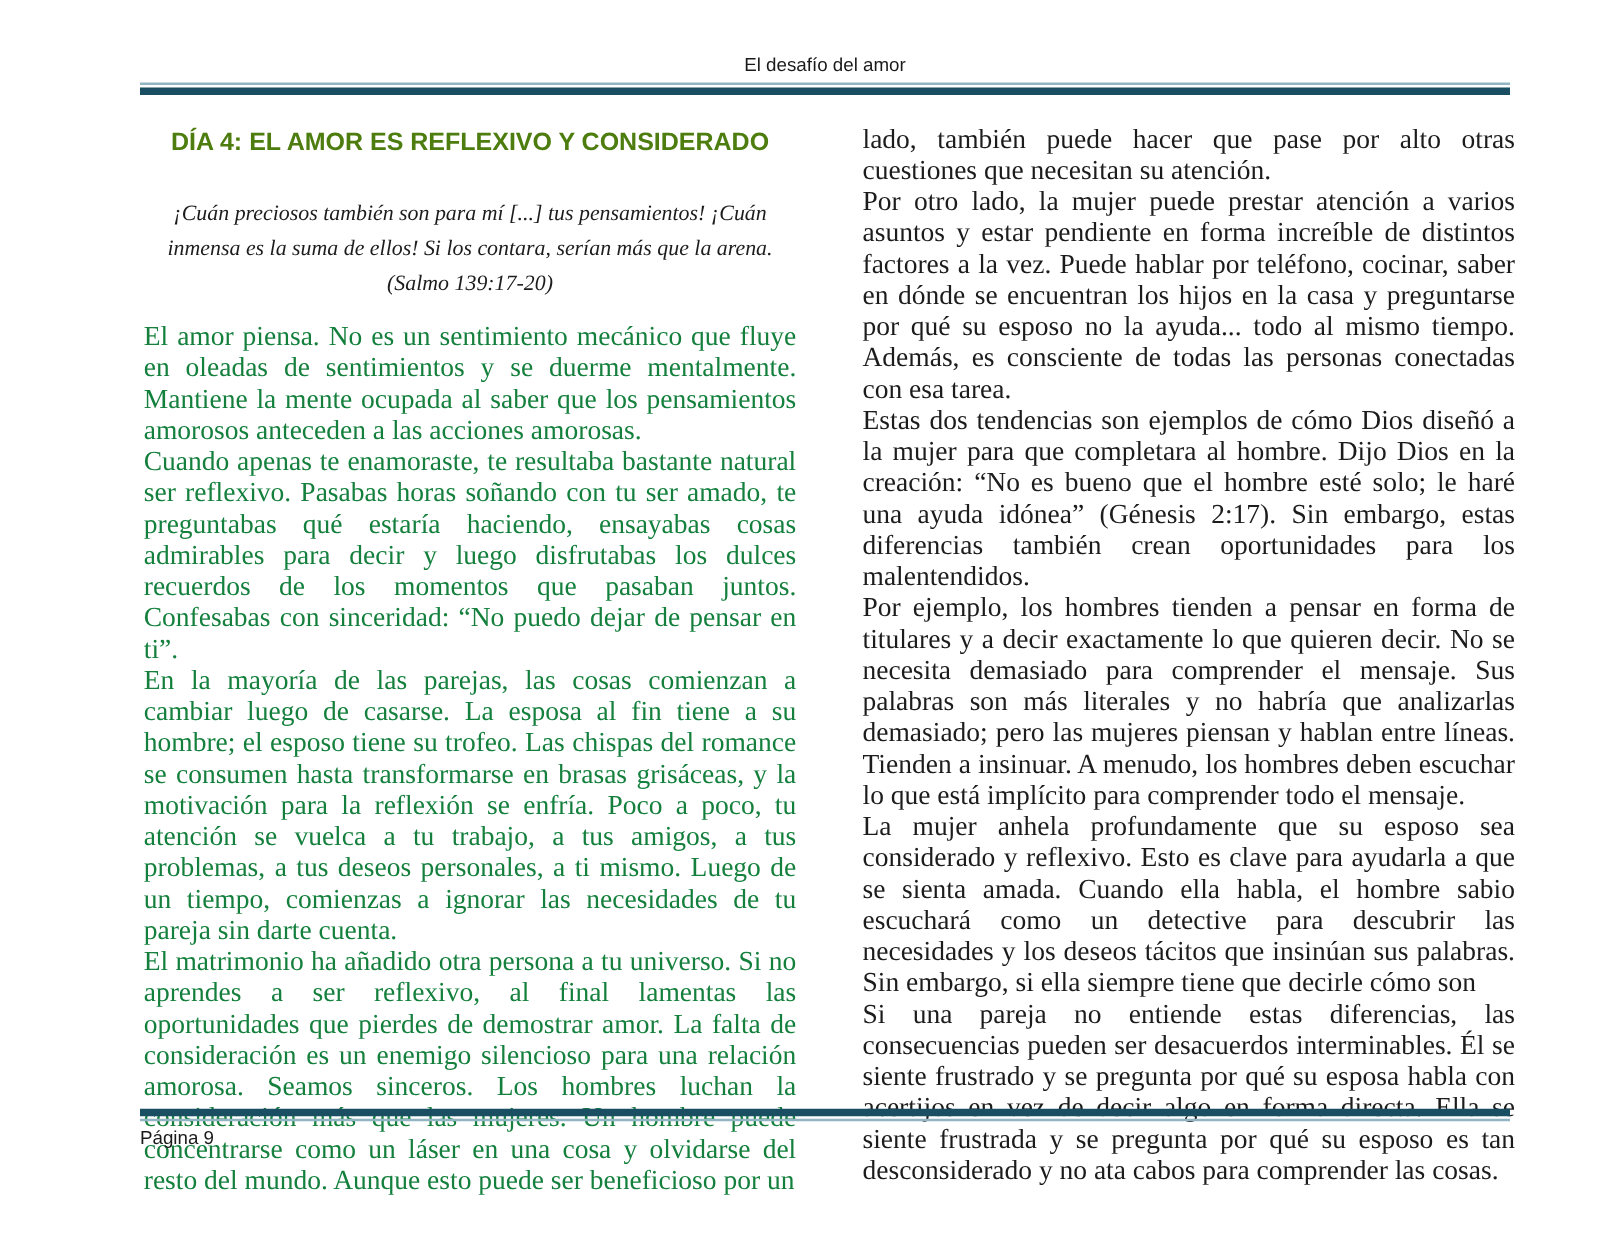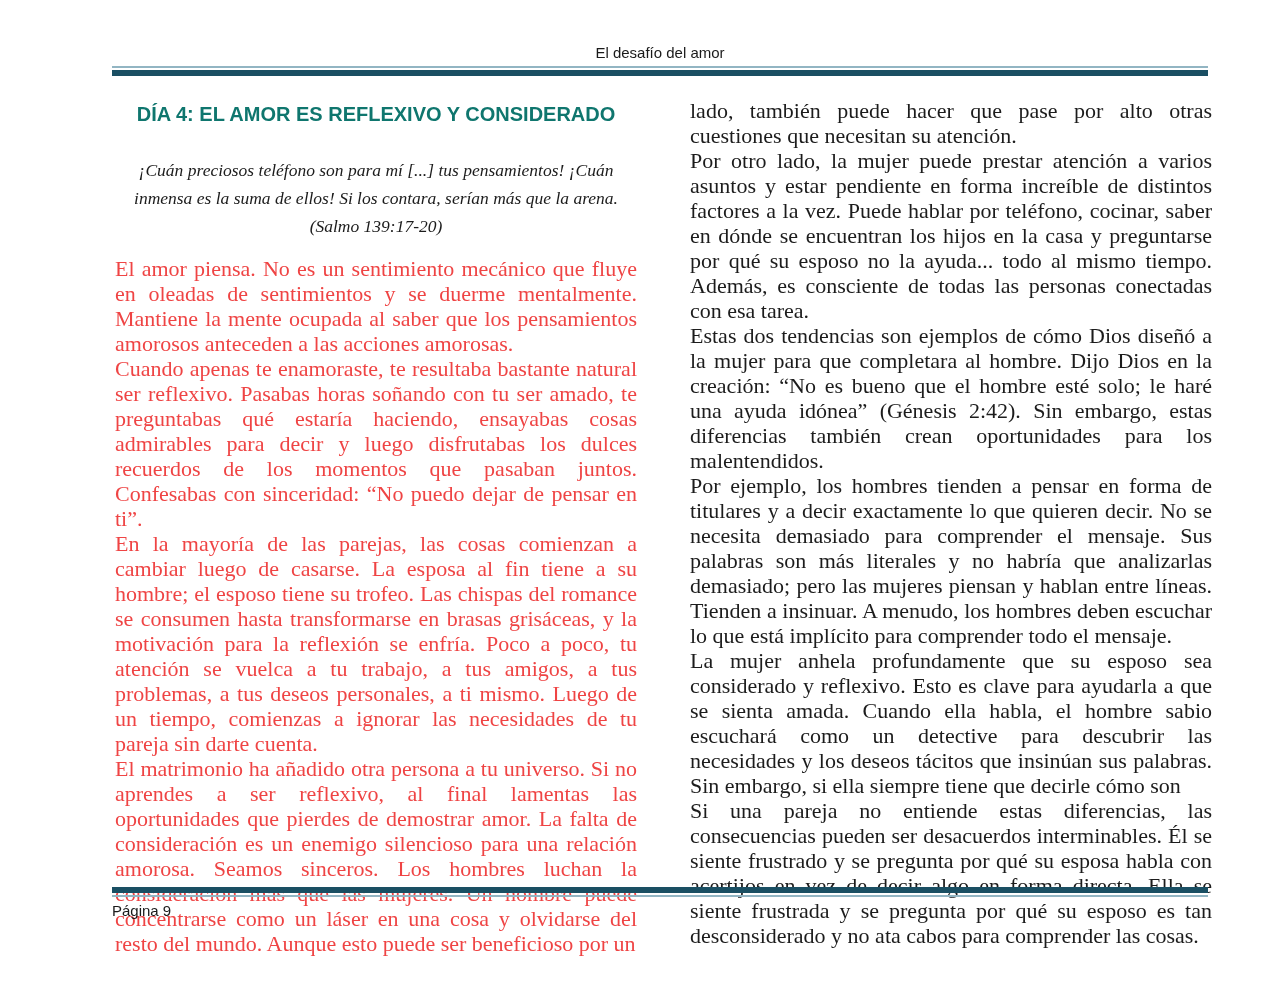--- a/index.html
+++ b/index.html
@@ -86,38 +86,38 @@
 </style>
 </head>
 <body>
 
 <div class="page">
 
   <div class="header-title">El desafío del amor</div>
   <div class="rule rule-light-top" style="background: rgb(146, 181, 195);"></div>
   <div class="rule rule-dark-top" style="background: rgb(26, 79, 99);"></div>
 
-  <div class="section-title" style="color: #0f766e;">DÍA 4: EL AMOR ES REFLEXIVO Y CONSIDERADO</div>
+  <div class="section-title" style="color: #4d7c0f;">DÍA 4: EL AMOR ES REFLEXIVO Y CONSIDERADO</div>
 
   <div class="quote">
-    <span>¡Cuán preciosos teléfono son para mí [...] tus pensamientos! ¡Cuán inmensa es la suma de ellos! Si los contara, serían más que la arena.</span>
+    <span>¡Cuán preciosos también son para mí [...] tus pensamientos! ¡Cuán inmensa es la suma de ellos! Si los contara, serían más que la arena.</span>
     <span class="ref">(Salmo 139:17-20)</span>
   </div>
 
-  <div class="col col-left" style="color: #ef4444;">
+  <div class="col col-left" style="color: #15803d;">
     <p>El amor piensa. No es un sentimiento mecánico que fluye en oleadas de sentimientos y se duerme mentalmente. Mantiene la mente ocupada al saber que los pensamientos amorosos anteceden a las acciones amorosas.</p>
     <p>Cuando apenas te enamoraste, te resultaba bastante natural ser reflexivo. Pasabas horas soñando con tu ser amado, te preguntabas qué estaría haciendo, ensayabas cosas admirables para decir y luego disfrutabas los dulces recuerdos de los momentos que pasaban juntos. Confesabas con sinceridad: “No puedo dejar de pensar en ti”.</p>
     <p>En la mayoría de las parejas, las cosas comienzan a cambiar luego de casarse. La esposa al fin tiene a su hombre; el esposo tiene su trofeo. Las chispas del romance se consumen hasta transformarse en brasas grisáceas, y la motivación para la reflexión se enfría. Poco a poco, tu atención se vuelca a tu trabajo, a tus amigos, a tus problemas, a tus deseos personales, a ti mismo. Luego de un tiempo, comienzas a ignorar las necesidades de tu pareja sin darte cuenta.</p>
     <p>El matrimonio ha añadido otra persona a tu universo. Si no aprendes a ser reflexivo, al final lamentas las oportunidades que pierdes de demostrar amor. La falta de consideración es un enemigo silencioso para una relación amorosa. Seamos sinceros. Los hombres luchan la consideración más que las mujeres. Un hombre puede concentrarse como un láser en una cosa y olvidarse del resto del mundo. Aunque esto puede ser beneficioso por un</p>
   </div>
 
   <div class="col col-right" style="color: rgb(28, 28, 28);">
     <p>lado, también puede hacer que pase por alto otras cuestiones que necesitan su atención.</p>
     <p>Por otro lado, la mujer puede prestar atención a varios asuntos y estar pendiente en forma increíble de distintos factores a la vez. Puede hablar por teléfono, cocinar, saber en dónde se encuentran los hijos en la casa y preguntarse por qué su esposo no la ayuda... todo al mismo tiempo. Además, es consciente de todas las personas conectadas con esa tarea.</p>
-    <p>Estas dos tendencias son ejemplos de cómo Dios diseñó a la mujer para que completara al hombre. Dijo Dios en la creación: “No es bueno que el hombre esté solo; le haré una ayuda idónea” (Génesis 2:42). Sin embargo, estas diferencias también crean oportunidades para los malentendidos.</p>
+    <p>Estas dos tendencias son ejemplos de cómo Dios diseñó a la mujer para que completara al hombre. Dijo Dios en la creación: “No es bueno que el hombre esté solo; le haré una ayuda idónea” (Génesis 2:17). Sin embargo, estas diferencias también crean oportunidades para los malentendidos.</p>
     <p>Por ejemplo, los hombres tienden a pensar en forma de titulares y a decir exactamente lo que quieren decir. No se necesita demasiado para comprender el mensaje. Sus palabras son más literales y no habría que analizarlas demasiado; pero las mujeres piensan y hablan entre líneas. Tienden a insinuar. A menudo, los hombres deben escuchar lo que está implícito para comprender todo el mensaje.</p>
     <p>La mujer anhela profundamente que su esposo sea considerado y reflexivo. Esto es clave para ayudarla a que se sienta amada. Cuando ella habla, el hombre sabio escuchará como un detective para descubrir las necesidades y los deseos tácitos que insinúan sus palabras. Sin embargo, si ella siempre tiene que decirle cómo son</p>
     <p>Si una pareja no entiende estas diferencias, las consecuencias pueden ser desacuerdos interminables. Él se siente frustrado y se pregunta por qué su esposa habla con acertijos en vez de decir algo en forma directa. Ella se siente frustrada y se pregunta por qué su esposo es tan desconsiderado y no ata cabos para comprender las cosas.</p>
   </div>
 
   <div class="rule rule-dark-bottom" style="background: rgb(26, 79, 99);"></div>
   <div class="rule rule-light-bottom" style="background: rgb(146, 181, 195);"></div>
   <div class="footer-label">Página 9</div>
 
 </div>

